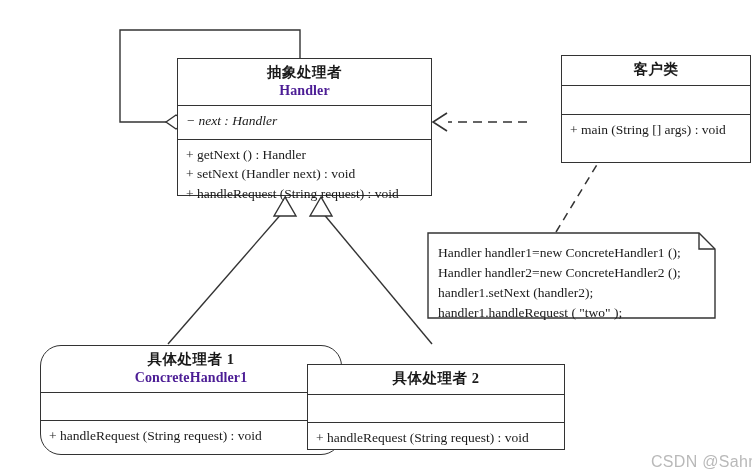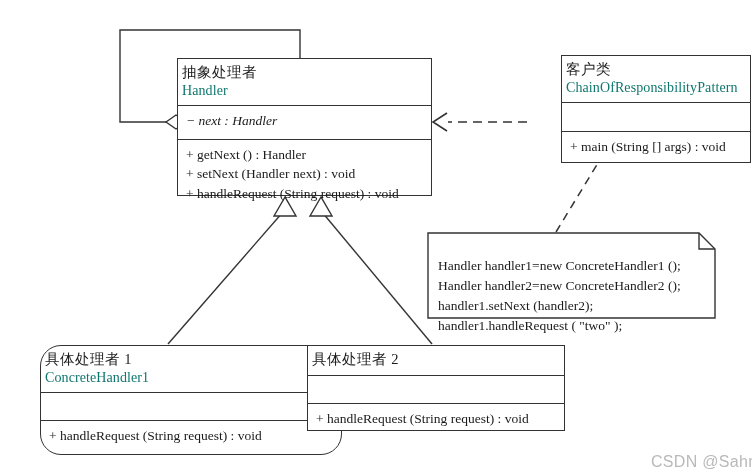--- a/index.html
+++ b/index.html
@@ -31,34 +31,35 @@
     background: #ffffff;
   }
   .compartment {
     box-sizing: border-box;
     width: 100%;
   }
   .compartment.divider {
     border-top: 1.4px solid #333333;
   }
   .cls-title {
-    text-align: left;
+    text-align: center;
     padding: 5px 4px 6px 4px;
     line-height: 1.22;
+    font-weight: bold;
   }
   .cls-title .cn {
     display: block;
     font-size: 14.5px;
     color: #1a1a1a;
     letter-spacing: 0.5px;
   }
   .cls-title .en {
     display: block;
     font-size: 14px;
-    color: #0f766e;
+    color: #4c1d95;
     letter-spacing: 0.1px;
   }
   .member-list {
     padding: 5px 8px 6px 8px;
   }
   .member {
     display: block;
     font-size: 13.5px;
     color: #1a1a1a;
     line-height: 1.45;
@@ -151,50 +152,49 @@
     <div class="compartment divider member-list">
       <span class="member">+ getNext () : Handler</span>
       <span class="member">+ setNext (Handler next) : void</span>
       <span class="member">+ handleRequest (String request) : void</span>
     </div>
   </div>
 
   <div class="uml-box" style="left:528px; top:55px; width:190px; height:108px;margin-left:33px;">
     <div class="compartment cls-title">
       <span class="cn">客户类</span>
-      <span class="en">ChainOfResponsibilityPattern</span>
     </div>
     <div class="compartment divider empty-comp" style="height:29px;"></div>
     <div class="compartment divider member-list">
       <span class="member">+ main (String [] args) : void</span>
     </div>
   </div>
 
   <div class="uml-box" style="left:40px; top:345px; width:302px; height:110px;border-radius:21px;">
     <div class="compartment cls-title">
       <span class="cn">具体处理者 1</span>
       <span class="en">ConcreteHandler1</span>
     </div>
     <div class="compartment divider empty-comp" style="height:28px;"></div>
     <div class="compartment divider member-list">
       <span class="member">+ handleRequest (String request) : void</span>
     </div>
   </div>
 
-  <div class="uml-box" style="left:307px; top:345px; width:258px; height:86px;">
+  <div class="uml-box" style="left:307px; top:364px; width:258px; height:86px;">
     <div class="compartment cls-title">
       <span class="cn">具体处理者 2</span>
     </div>
     <div class="compartment divider empty-comp" style="height:28px;"></div>
     <div class="compartment divider member-list">
       <span class="member">+ handleRequest (String request) : void</span>
     </div>
   </div>
 
-  <div class="note-box" style="left:428px; top:248px; width:287px; height:62px;">
+  <div class="note-box" style="left:428px; top:235px; width:287px; height:62px;">
     <div class="note-text">
       <span class="note-line">Handler handler1=new ConcreteHandler1 ();</span>
       <span class="note-line">Handler handler2=new ConcreteHandler2 ();</span>
       <span class="note-line">handler1.setNext (handler2);</span>
       <span class="note-line">handler1.handleRequest (  "two"  );</span>
     </div>
   </div>
 
   <div class="watermark" style="left:651px; top:453px;">CSDN @Sahm5k</div>
 

